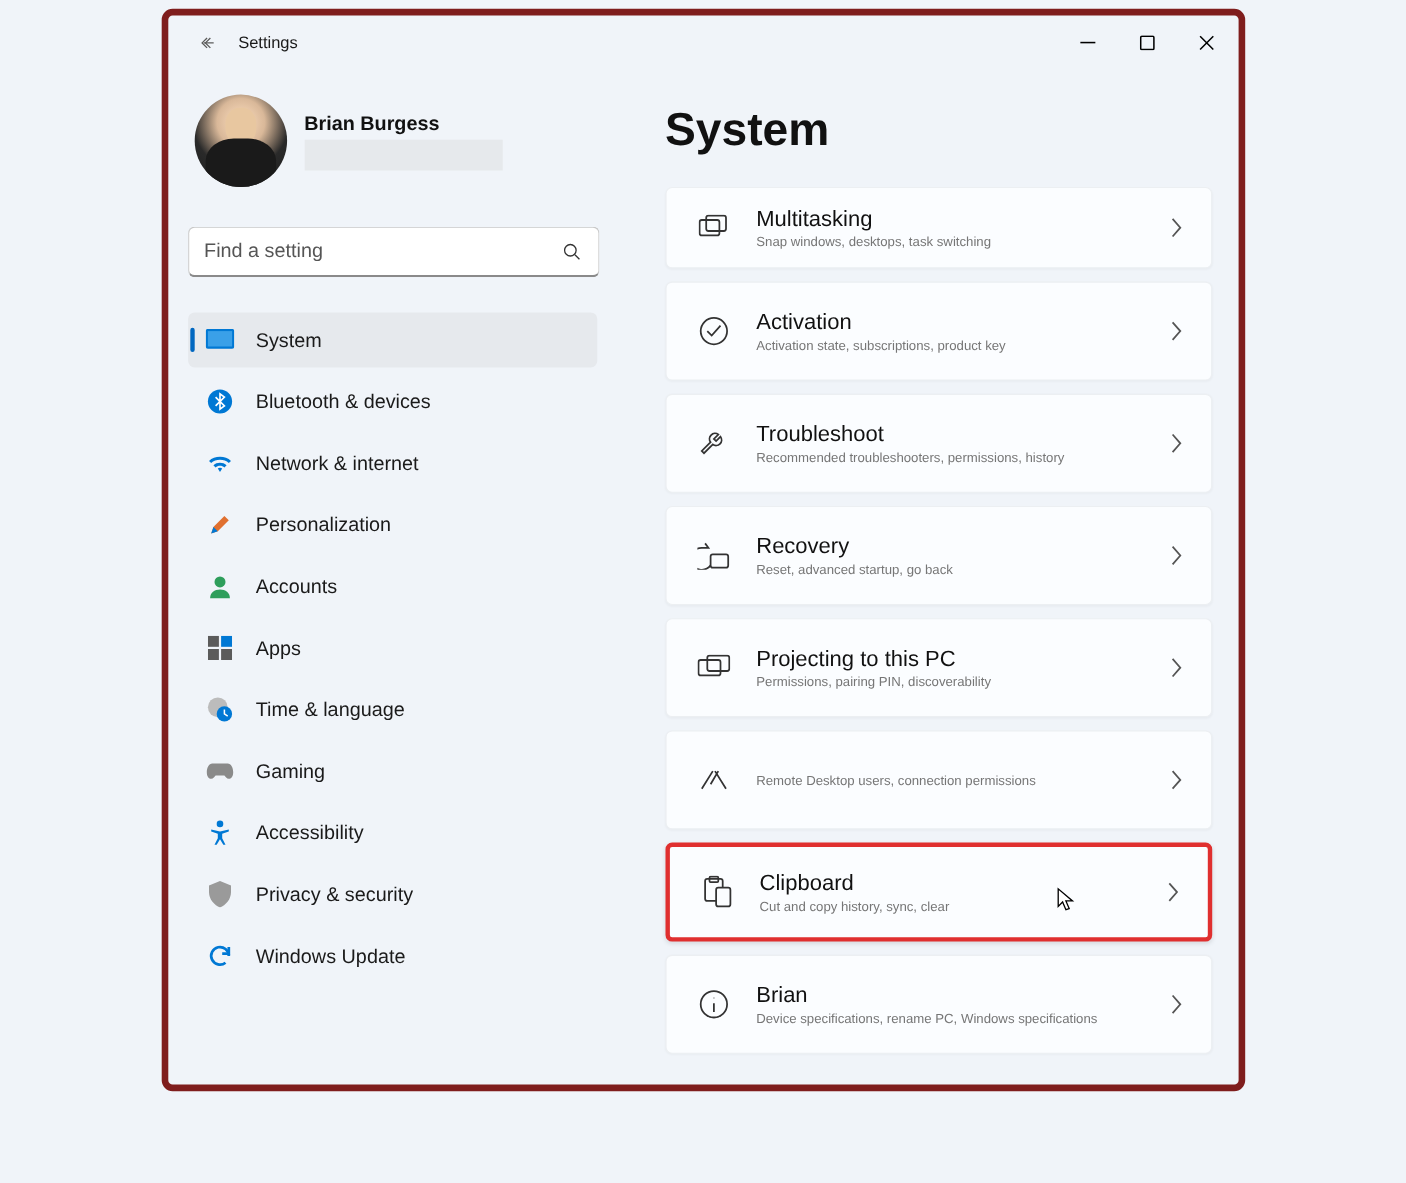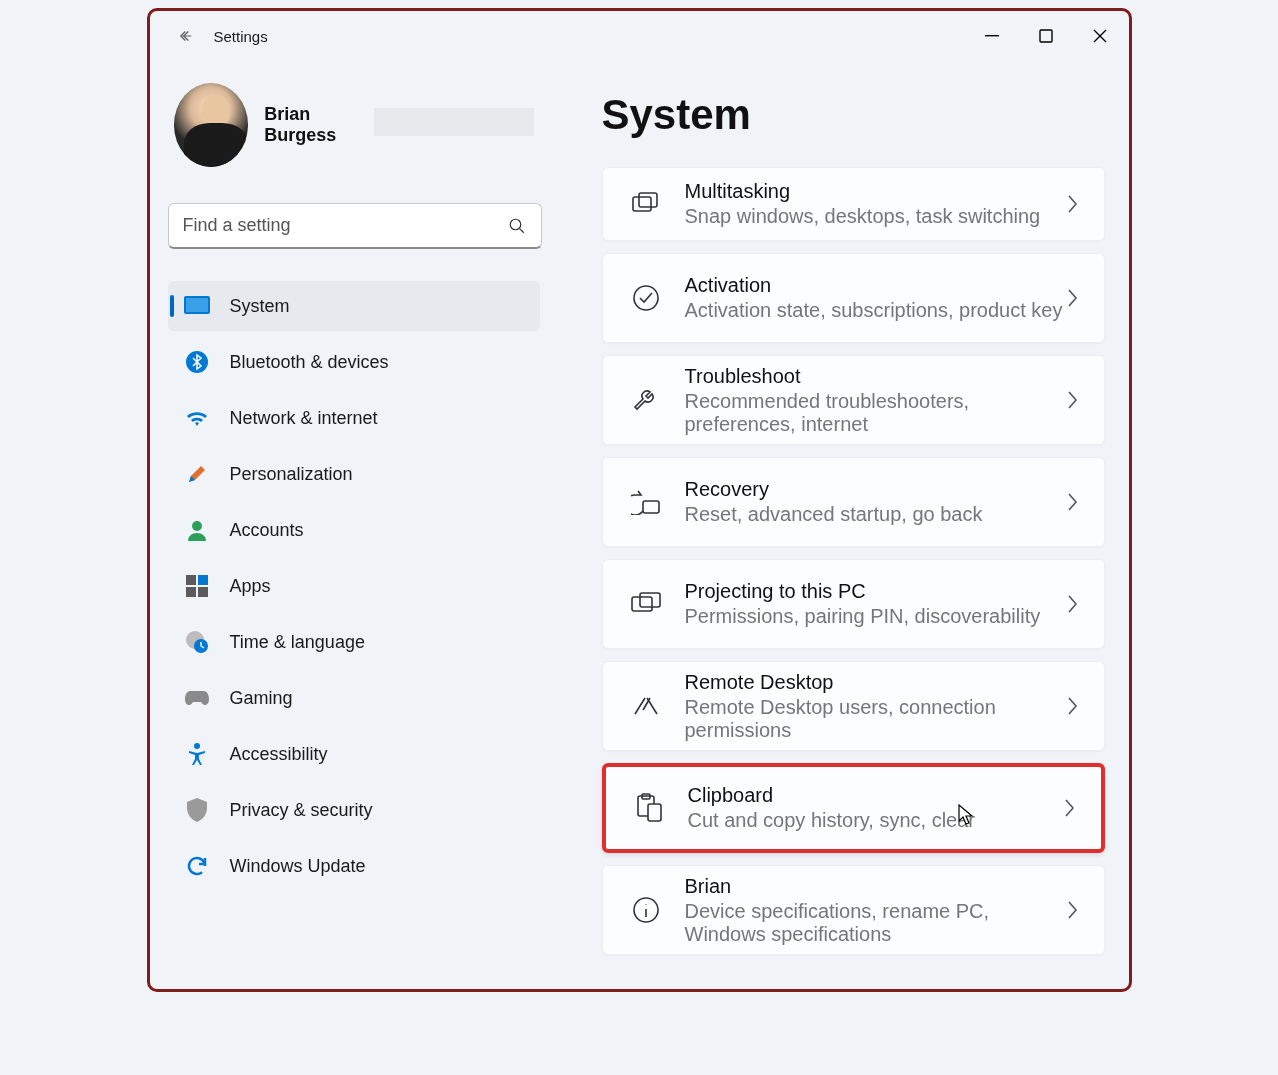--- a/index.html
+++ b/index.html
@@ -8,21 +8,21 @@
   background: #f0f4f9;
   width: 1278px;
   height: 1075px;
   position: relative;
   padding: 8px;
 }
 .window {
   width: 985px;
   height: 984px;
   margin: 0 auto;
-  border: 3px solid #7f1d1d;
+  border: 6px solid #7f1d1d;
   border-radius: 10px;
   background: #f0f4f9;
   position: relative;
   overflow: hidden;
 }
 .titlebar {
   display: flex;
   align-items: center;
   height: 50px;
   padding: 0 2px 0 16px;
@@ -87,21 +87,21 @@
   border-radius: 45% 45% 40% 40%;
 }
 .avatar::after {
   content:"";
   position:absolute;
   top:40px; left:10px;
   width:64px; height:50px;
   background:#1a1a1a;
   border-radius: 40% 40% 0 0;
 }
-.user-info { display:flex; }
+.user-info { display:flex; flex-direction:column; }
 .user-name { font-size: 18px; font-weight: 600; color:#111; }
 .user-email-placeholder {
   width: 180px; height: 28px;
   background: #e6e9ec;
   margin-top: 4px;
   filter: blur(0.5px);
 }
 .search {
   margin-top: 26px;
   position: relative;
@@ -194,21 +194,21 @@
 .card-icon {
   width: 34px;
   display:flex;
   align-items:center;
   justify-content:center;
   color:#333;
   margin-right: 22px;
 }
 .card-text { flex: 1; }
 .card-title { font-size: 20px; color:#111; }
-.card-sub { font-size: 20px; color: #767676; margin-top:2px; }
+.card-sub { font-size: 12px; color: #767676; margin-top:2px; }
 .chev { color:#555; }
 .cursor {
   position: absolute;
   left: 807px;
   top: 792px;
   pointer-events: none;
   z-index: 10;
 }
 svg { display:block; }
 </style>
@@ -411,21 +411,21 @@
         </div>
 
         <div class="card">
           <span class="card-icon">
             <svg width="28" height="28" viewBox="0 0 28 28" fill="none" stroke="#333" stroke-width="1.6">
                 <path d="M20 8a5 5 0 01-7 7L5 23l-2-2 8-8a5 5 0 017-7l-4 4 2 2z"></path>
               </svg>
           </span>
           <div class="card-text">
             <div class="card-title">Troubleshoot</div>
-            <div class="card-sub">Recommended troubleshooters, preferences, internet</div>
+            <div class="card-sub">Recommended troubleshooters, permissions, history</div>
           </div>
           <span class="chev">
               <svg width="12" height="20" viewBox="0 0 12 20" fill="none" stroke="currentColor" stroke-width="1.6">
                 <path d="M3 2l7 8-7 8"></path>
               </svg>
             </span>
         </div>
 
         <div class="card">
           <span class="card-icon">
@@ -463,21 +463,20 @@
             </span>
         </div>
 
         <div class="card">
           <span class="card-icon">
             <svg width="28" height="24" viewBox="0 0 28 24" fill="none" stroke="#333" stroke-width="1.6">
                 <path d="M3 20l10-16M15 4l10 16M18 4l-7 12"></path>
               </svg>
           </span>
           <div class="card-text">
-            <div class="card-title">Remote Desktop</div>
             <div class="card-sub">Remote Desktop users, connection permissions</div>
           </div>
           <span class="chev">
               <svg width="12" height="20" viewBox="0 0 12 20" fill="none" stroke="currentColor" stroke-width="1.6">
                 <path d="M3 2l7 8-7 8"></path>
               </svg>
             </span>
         </div>
 
         <div class="card highlighted">

